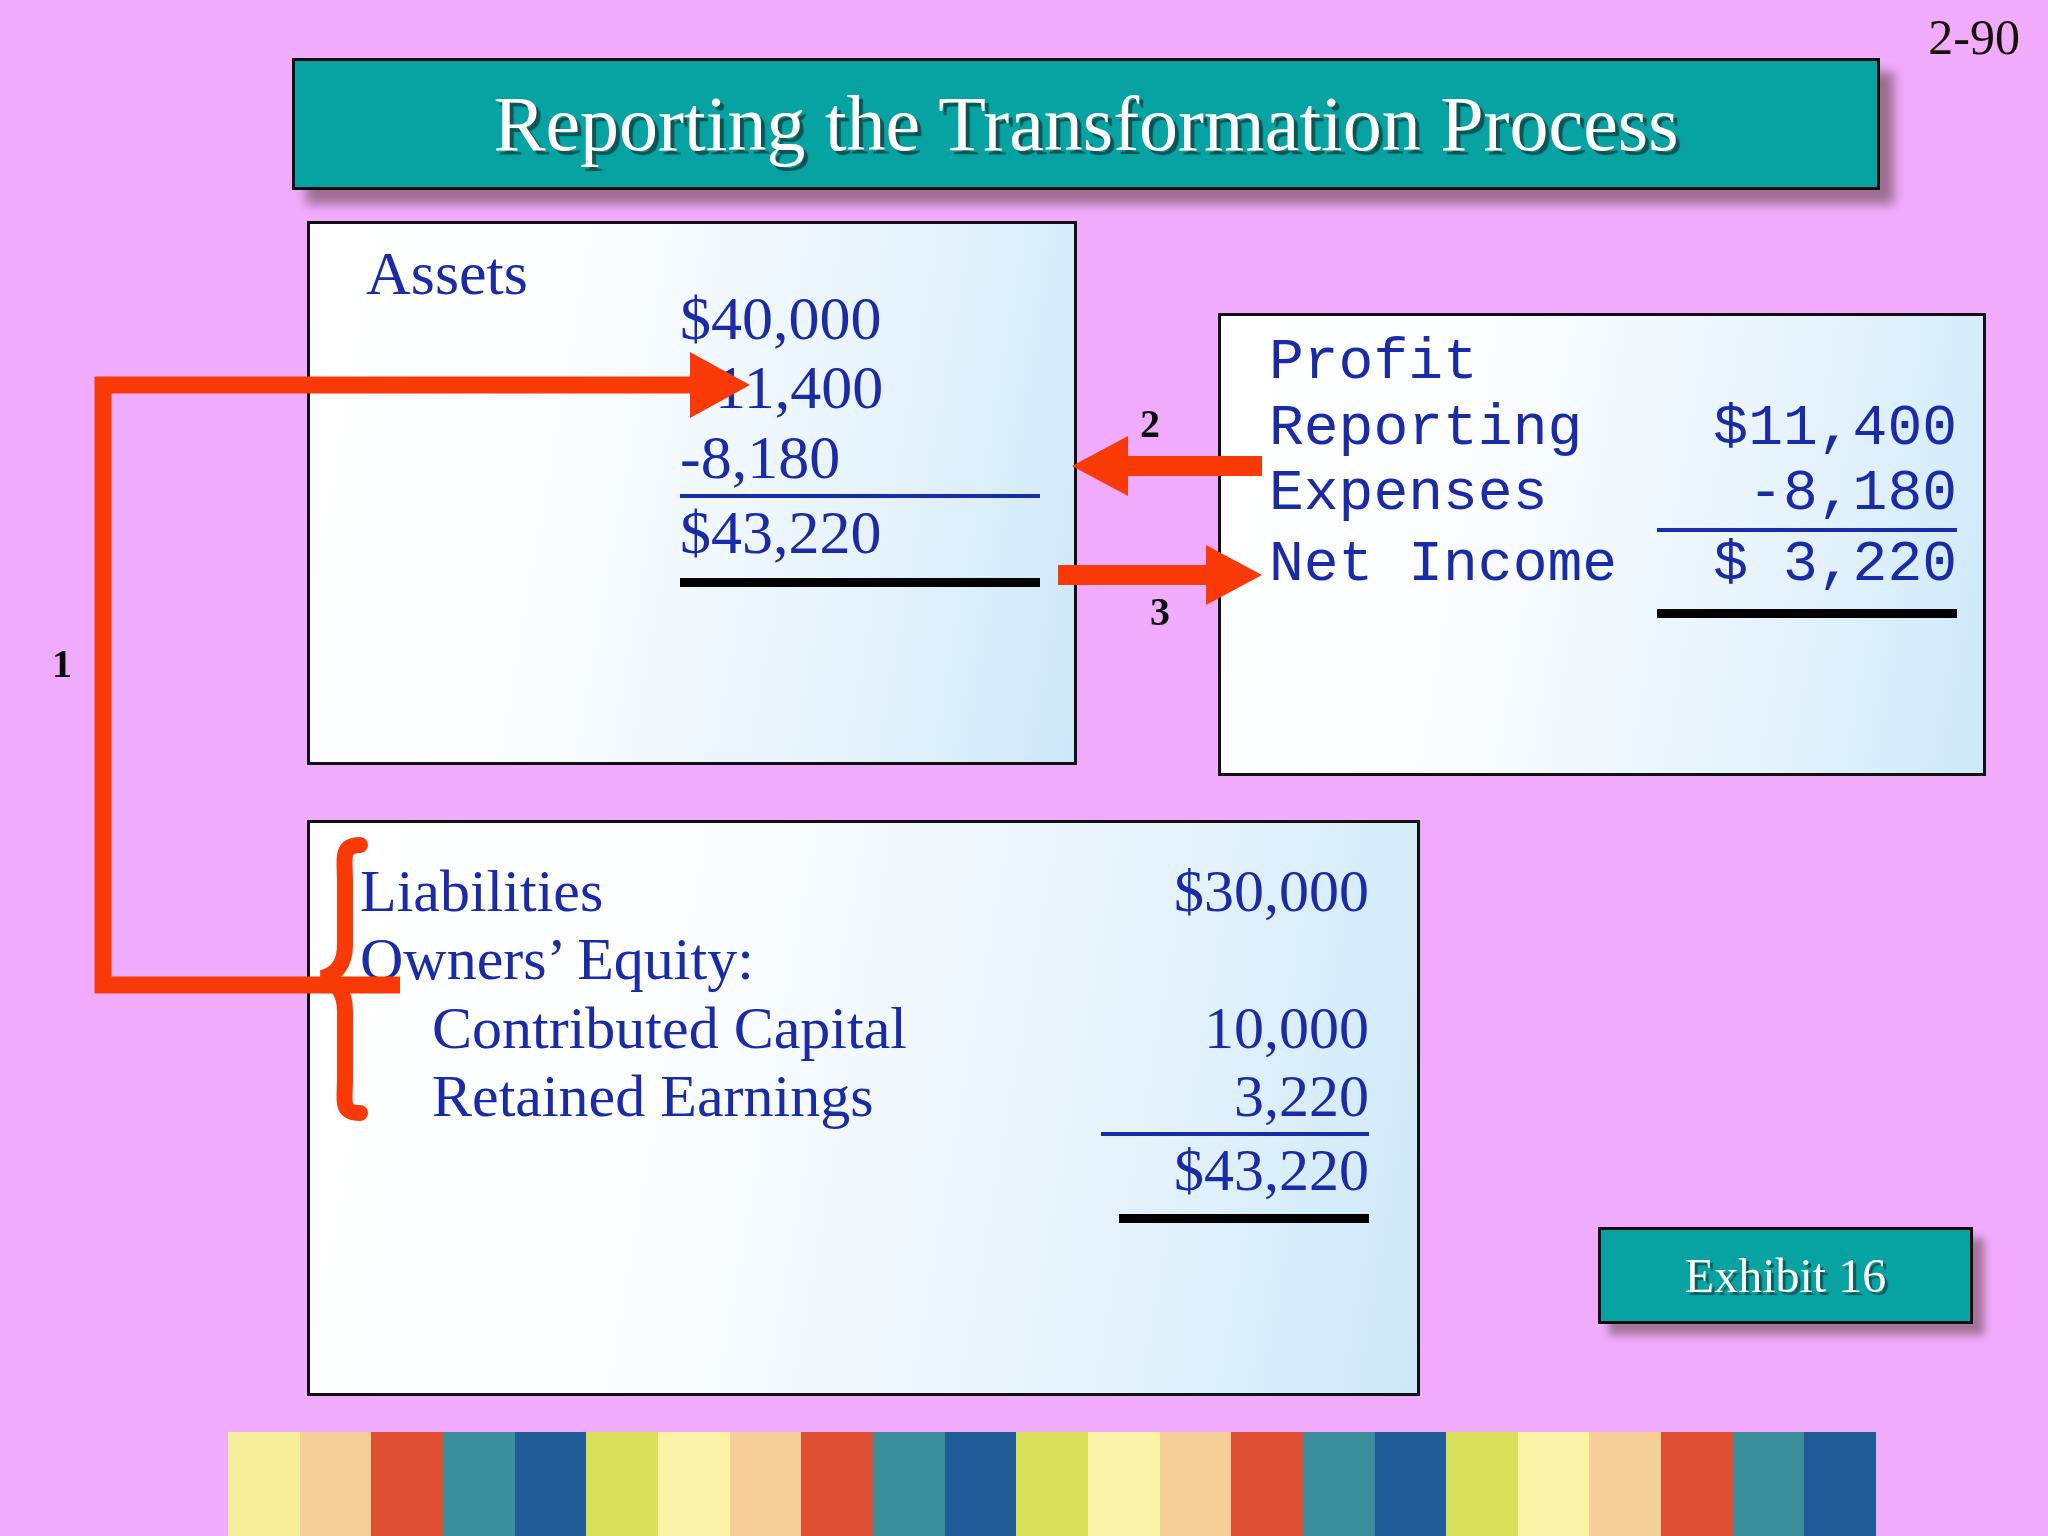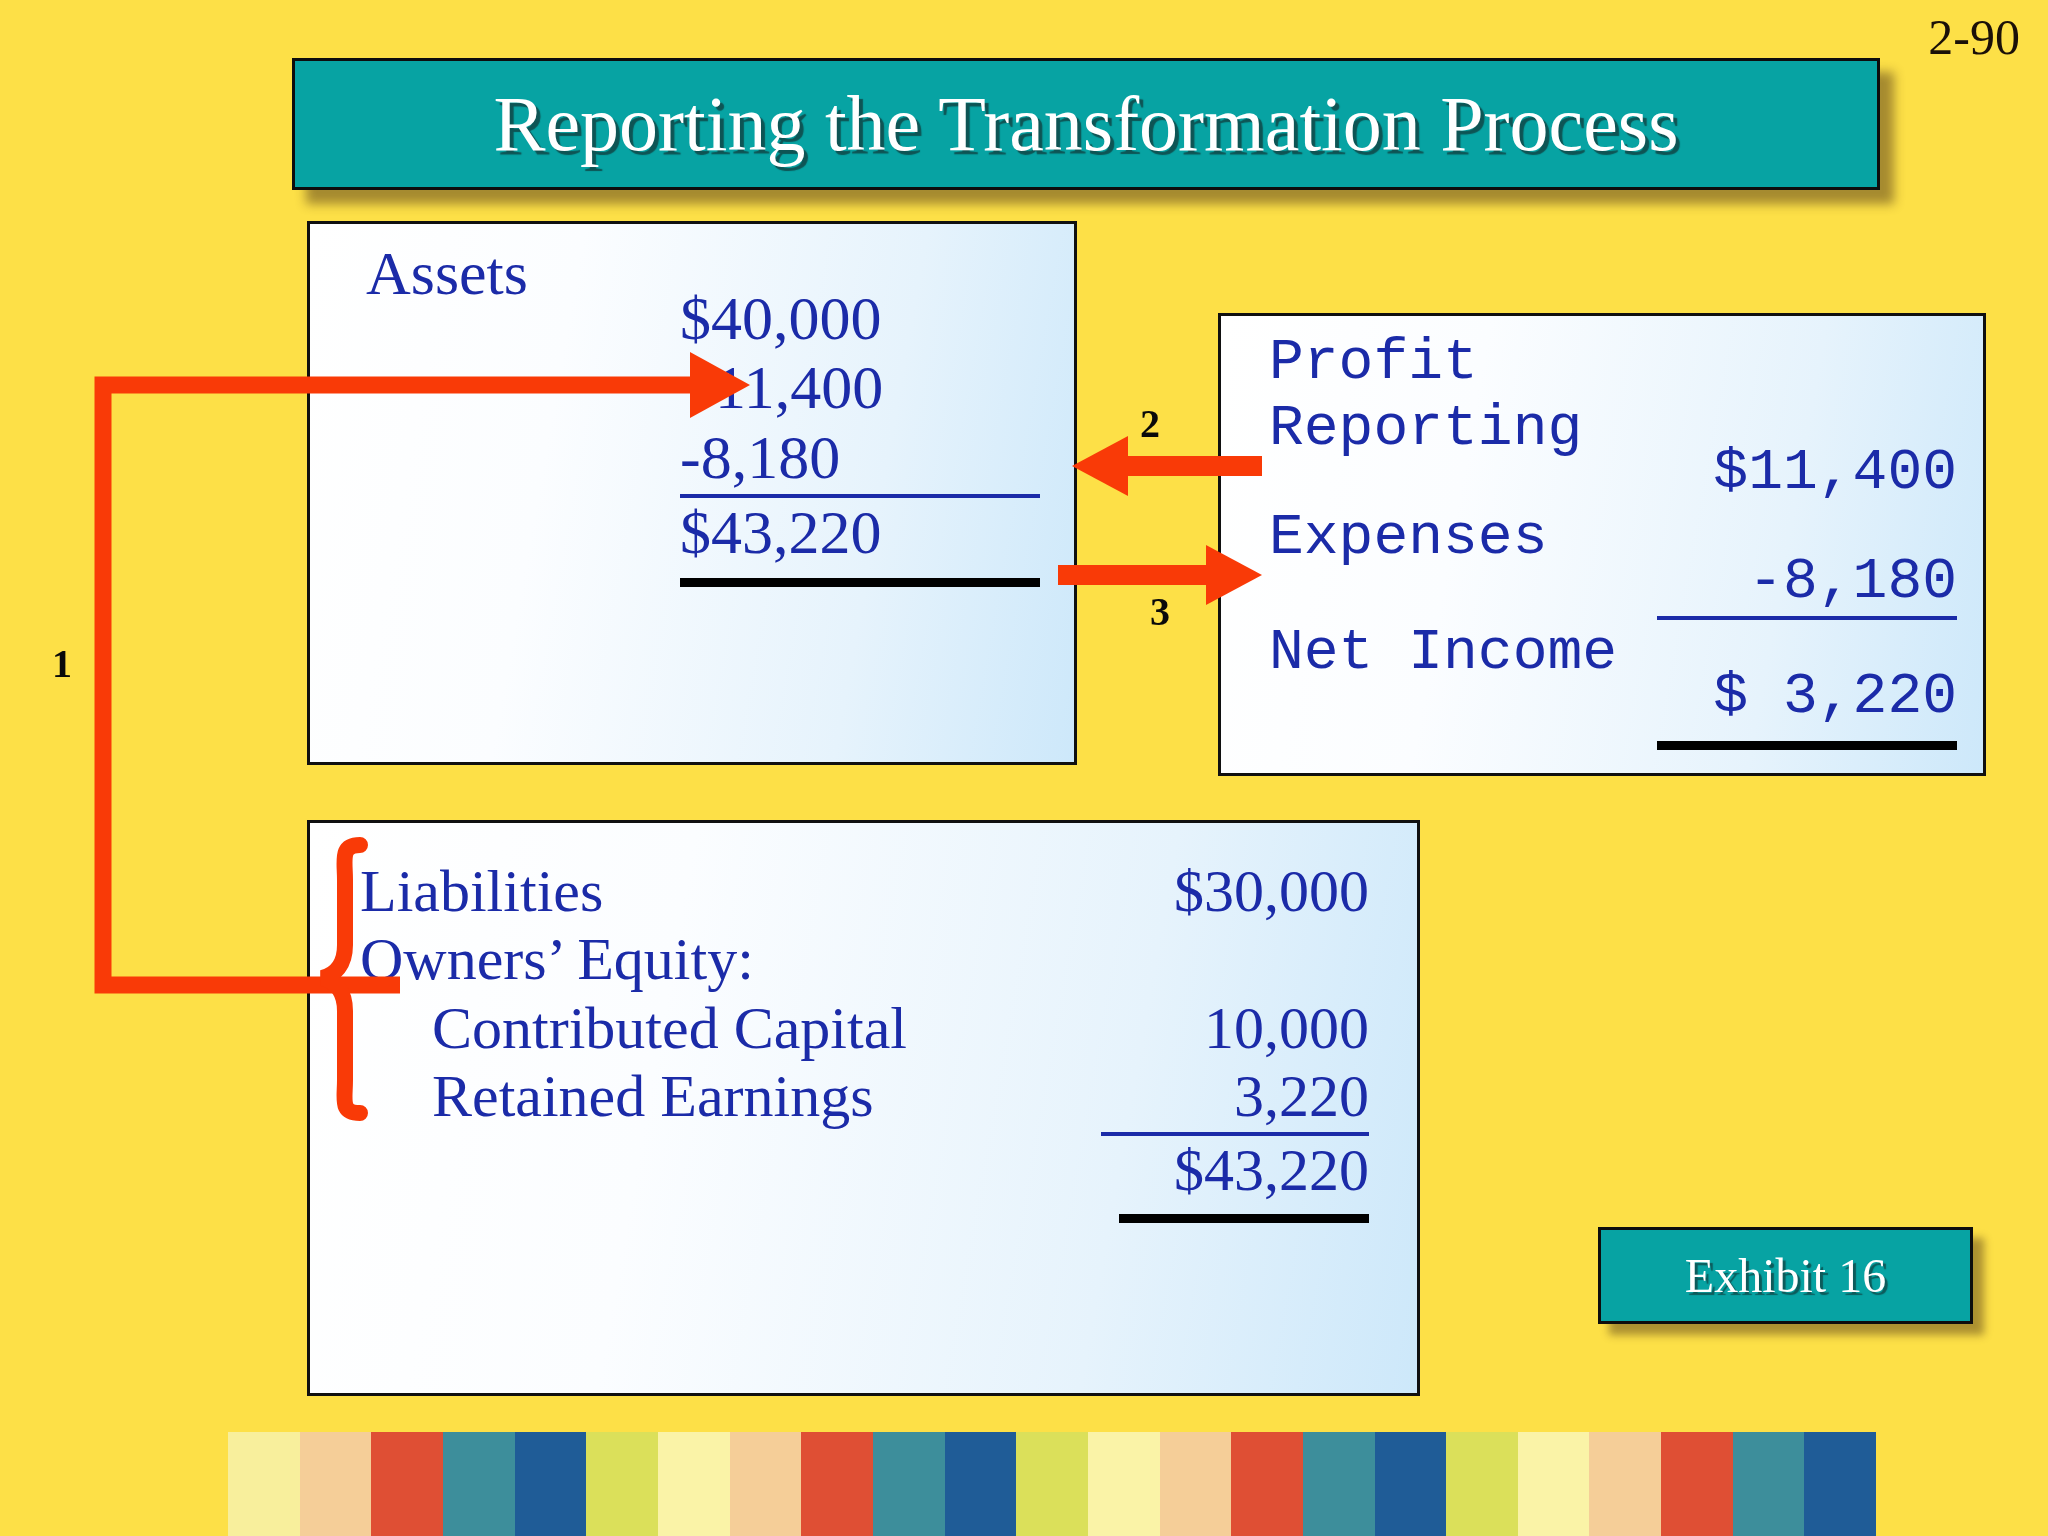--- a/index.html
+++ b/index.html
@@ -12,21 +12,21 @@
     background: #FCE2CA;
     font-family: "Liberation Serif", "DejaVu Serif", serif;
     overflow: hidden;
     position: relative;
   }
   .slide {
     position: absolute;
     left: 0; top: 0;
     width: 2048px;
     height: 1536px;
-    background: #fde047;
+    background: #f0abfc;
   }
 
   
   .slide-number {
     position: absolute;
     right: 28px;
     top: 8px;
     font-size: 50px;
     color: #1a1008;
     font-family: "Liberation Serif", serif;
@@ -119,21 +119,21 @@
     color: #1B2BA8;
     line-height: 1.13;
   }
   .p-row {
     display: flex;
     justify-content: space-between;
     white-space: nowrap;
     font-family: Liberation Mono, monospace;
   }
   .p-row .lbl { text-align: left; }
-  .p-row .val { text-align: right; min-width: 300px; margin-top: 44px; }
+  .p-row .val { text-align: right; min-width: 300px; }
   .p-row .val.ul {
     border-bottom: 4px solid #1B2BA8;
     padding-bottom: 1px;
   }
   .profit-rule {
     margin-left: auto;
     margin-top: 12px;
     width: 300px;
     height: 9px;
     background: #000000;

